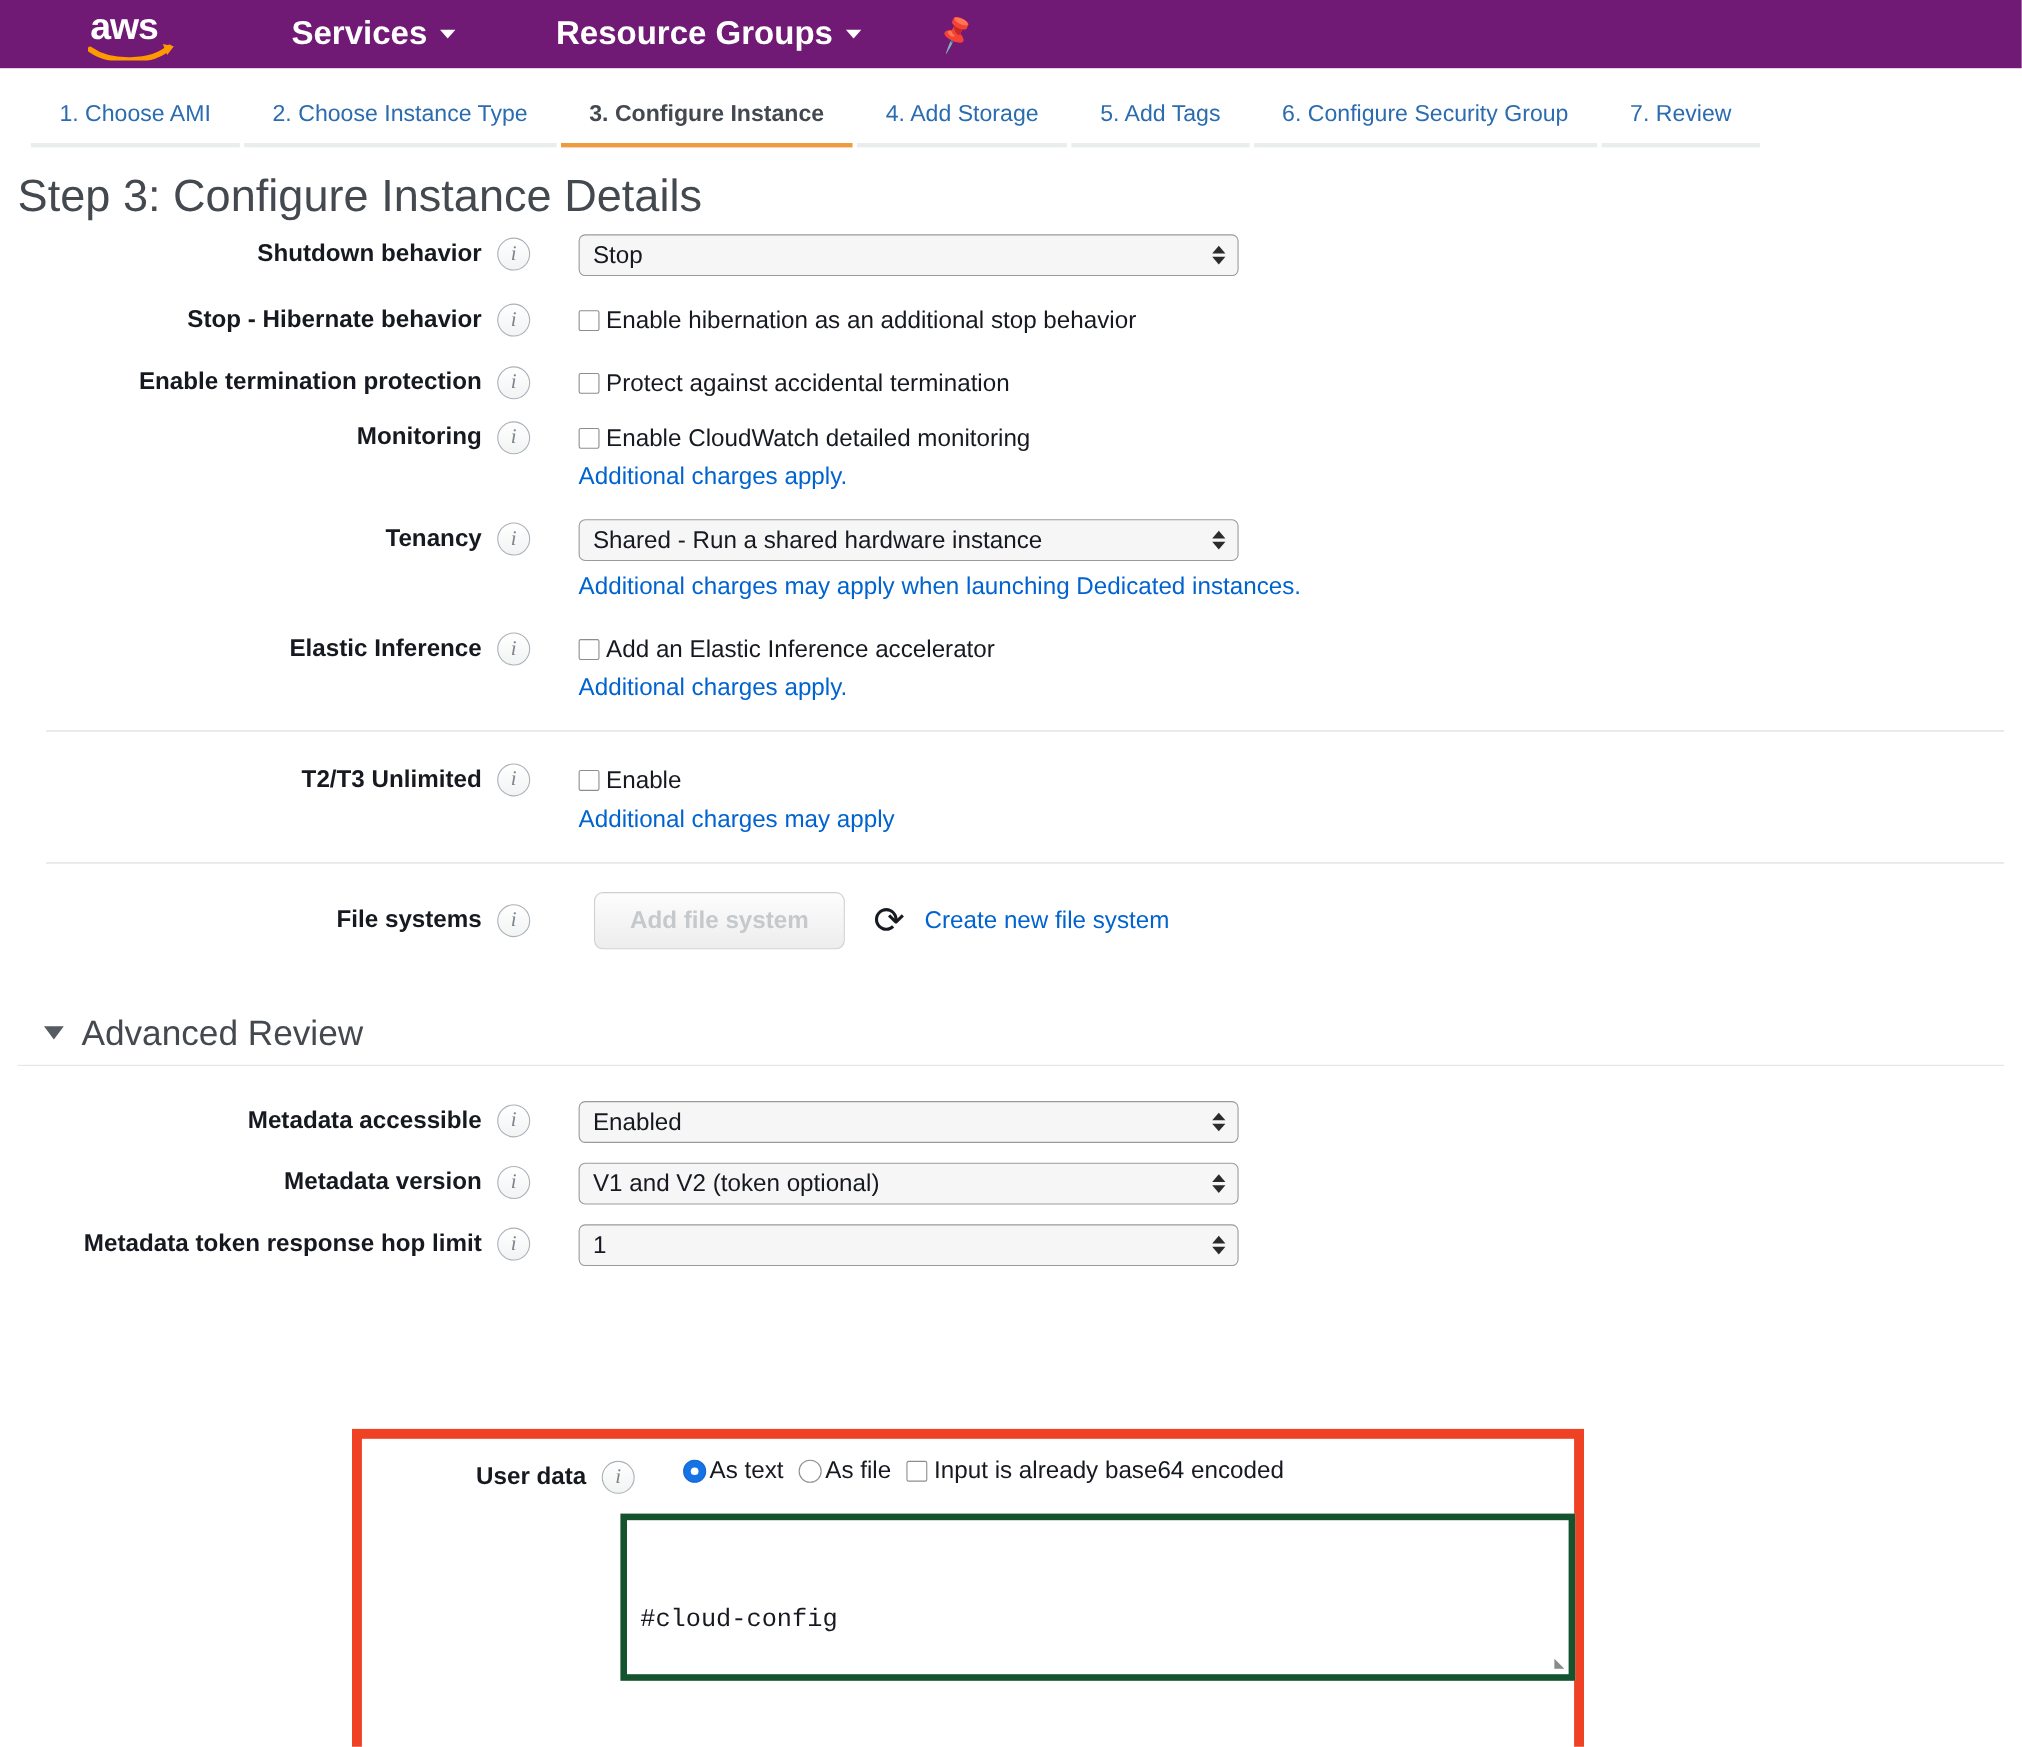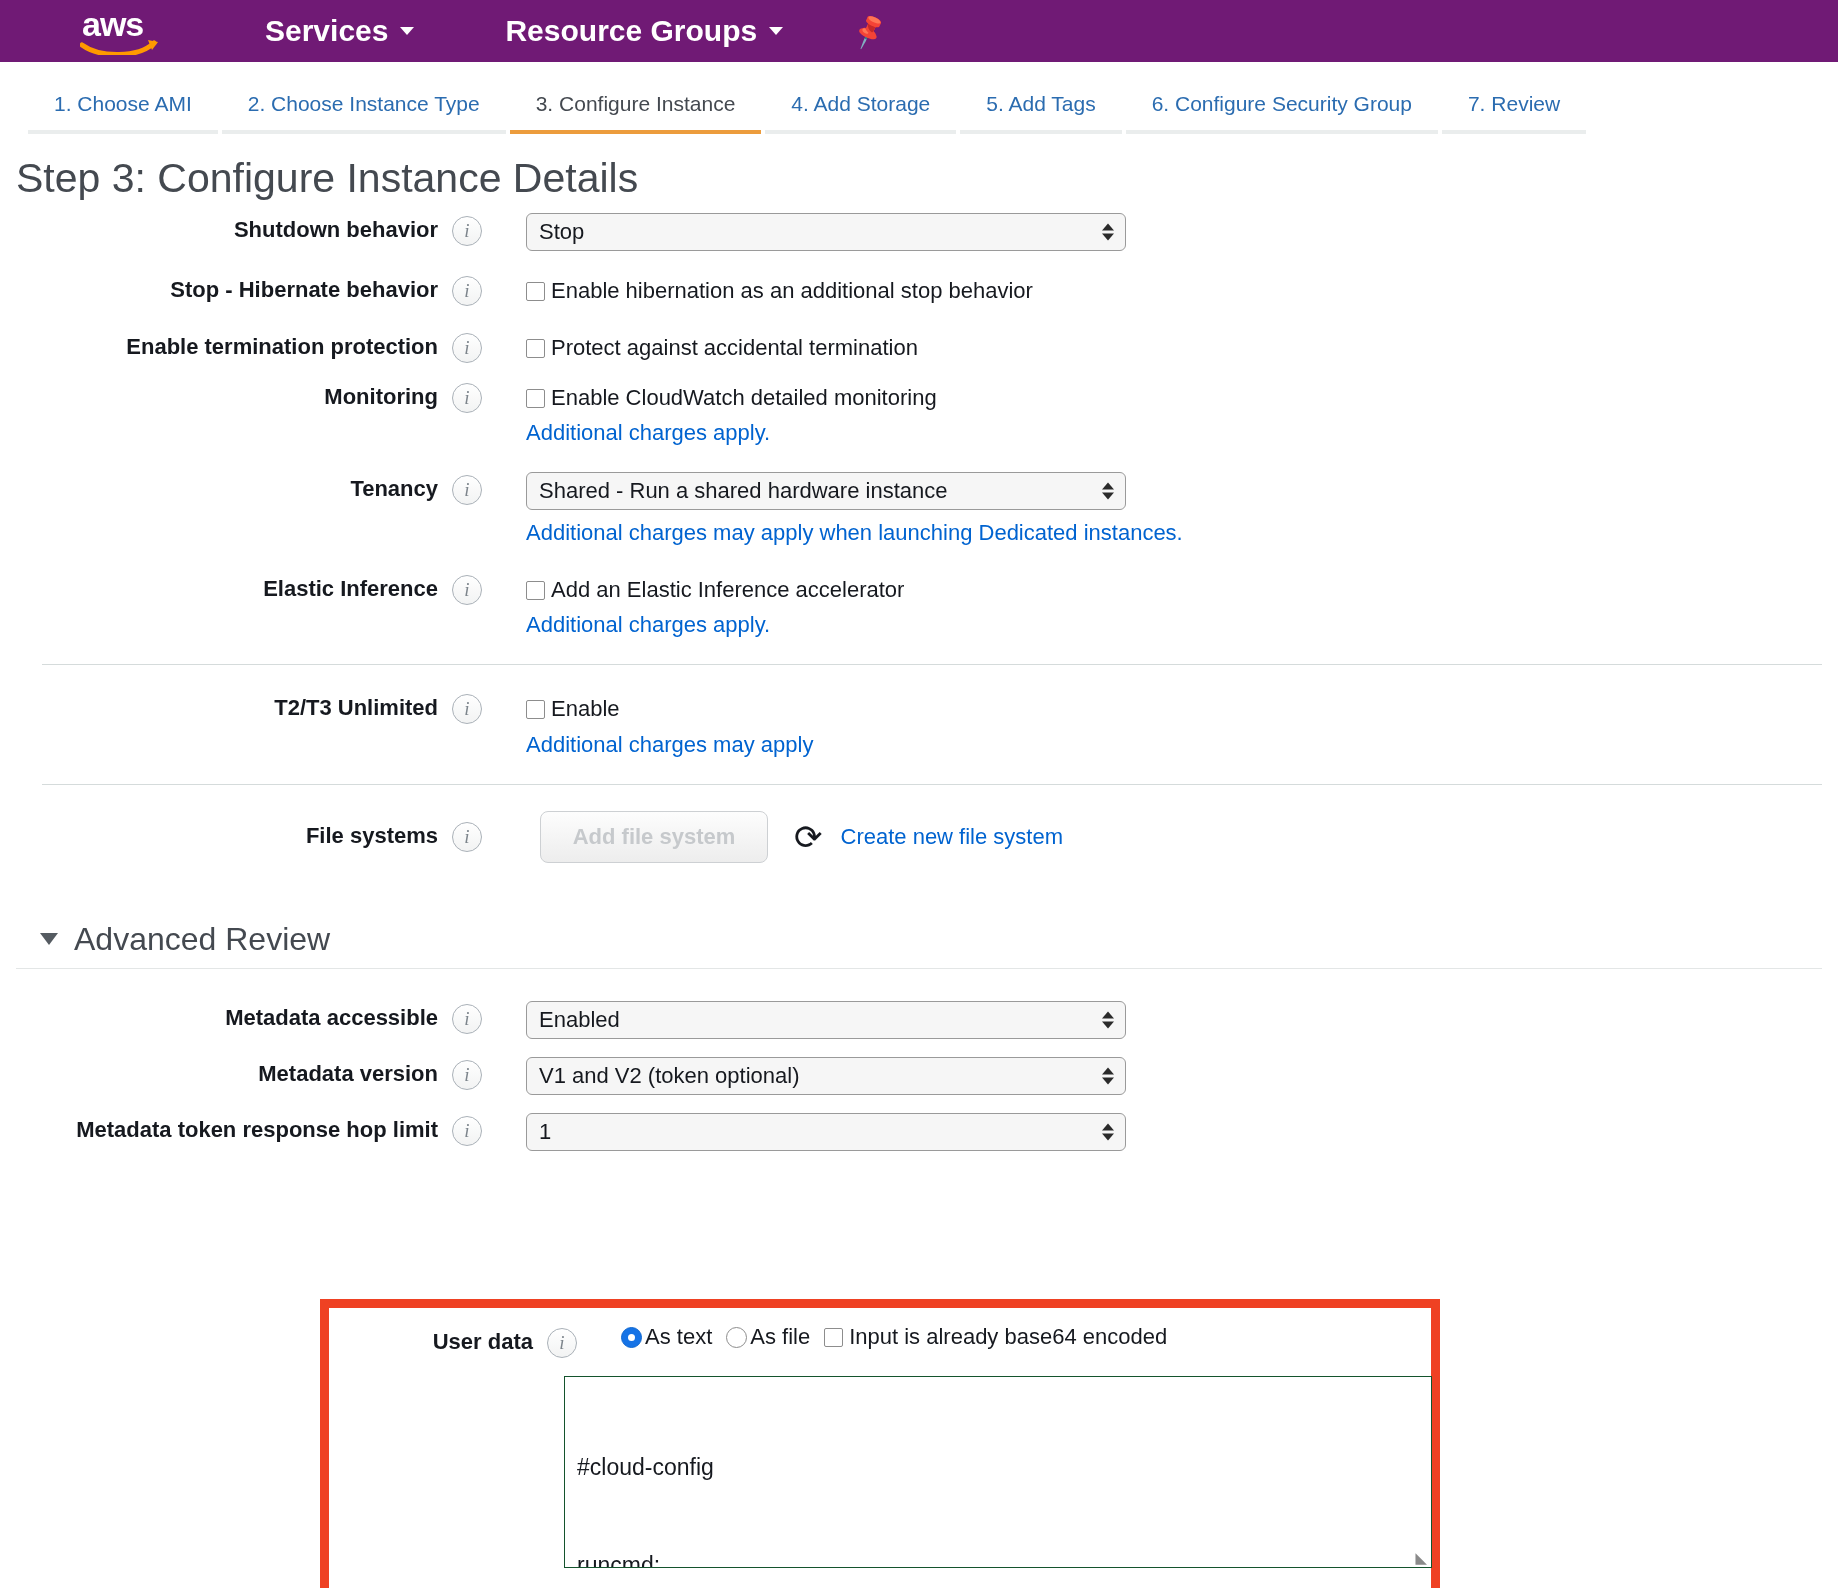--- a/index.html
+++ b/index.html
@@ -39,21 +39,21 @@
               display:inline-block; transform:rotate(-20deg); }
 
   
   .tabs { display:flex; align-items:flex-end; height:72px; padding-left:28px; background:#fff; }
   .tab {
     font-size:21px; color:#2b6cb0; cursor:pointer;
     padding:0 26px 16px 26px; white-space:nowrap;
     border-bottom:4px solid #eaeded; position:relative; line-height:1;
   }
   .tab + .tab { margin-left:4px; }
-  .tab.active { color:#444950; font-weight:400; border-bottom-color:#ec9c3d;margin-top:20px; }
+  .tab.active { color:#444950; font-weight:700; border-bottom-color:#ec9c3d;margin-top:20px; }
 
   
   .page-title {
     font-size:41px; font-weight:400; color:#444950;
     padding:22px 0 10px 16px; line-height:1.1;
   }
 
   
   .form { padding:0; }
   .row { display:flex; align-items:flex-start; margin-bottom:6px; }
@@ -134,24 +134,24 @@
     border:9px solid #ef4123; background:#ffffff;
   }
   .ud-inner { padding:16px 0 0 14px; }
   .ud-toprow { display:flex; align-items:flex-start; }
   .ud-label { width:190px; text-align:right; font-size:22px; font-weight:700; padding-top:5px; }
   .ud-opts { display:flex; align-items:center; gap:8px; margin-left:44px; font-size:22px; }
   .ud-opts label { display:flex; align-items:center; cursor:pointer; white-space:nowrap; }
   .squiggle { text-decoration: underline wavy #ef5b45; text-decoration-skip-ink:none; }
   .ud-code {
     position:absolute; left:235px; top:68px;
-    width:868px; height:192px;
-    border:1px solid #14532d;
+    width:868px; height:152px;
+    border:6px solid #14532d;
     font-size:23px; line-height:1.42; padding:9px 12px;
-    white-space:pre; background:#fff; overflow:hidden;
+    white-space:pre; background:#fff; overflow:hidden;font-family:Liberation Mono, monospace;
   }
   .resize-grip {
     position:absolute; right:4px; bottom:3px; width:14px; height:14px;
     color:#8a8a8a; font-size:15px; line-height:1; transform:scaleX(-1);
   }
 </style>
 </head>
 <body>
 
 <div class="navbar">

